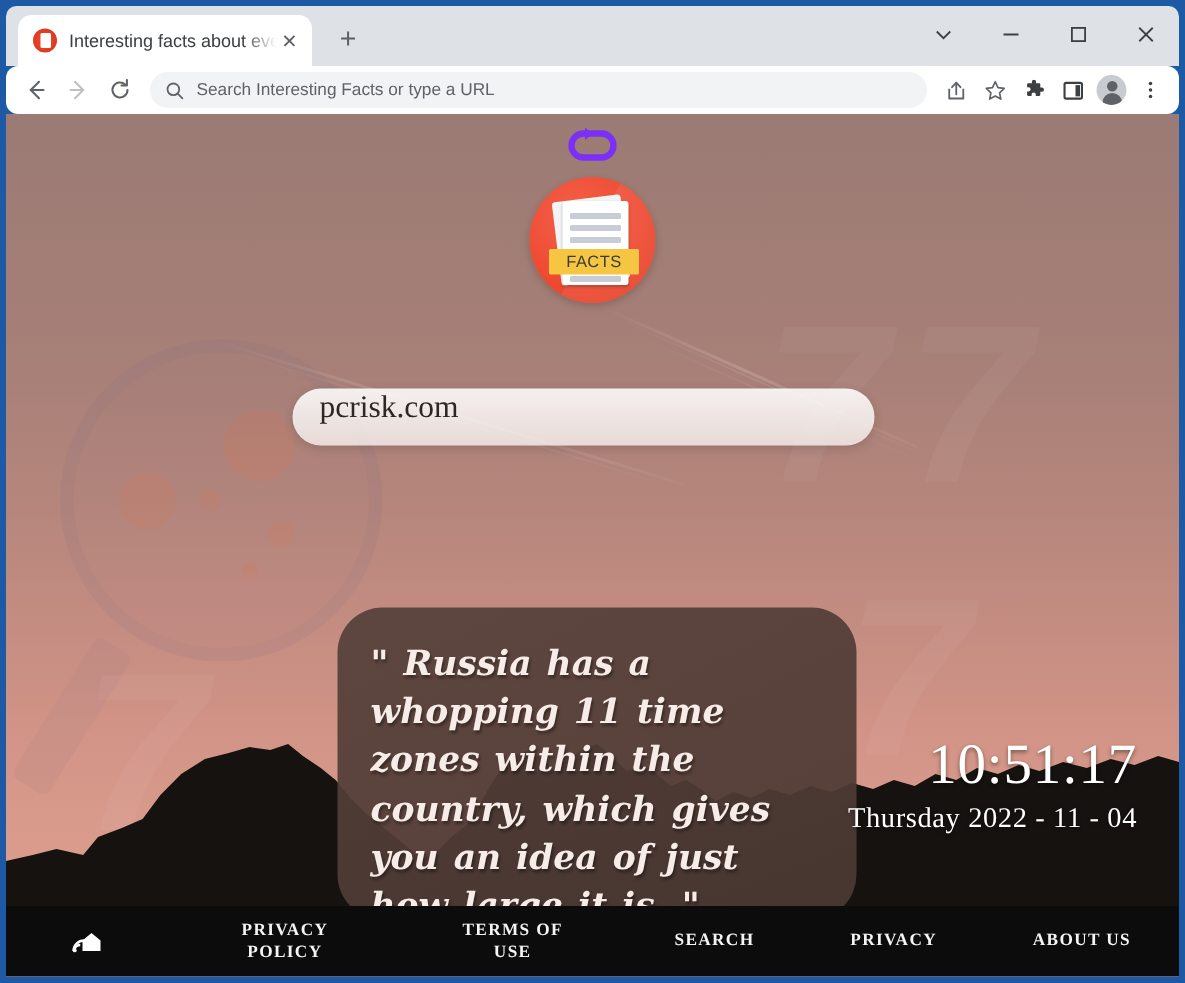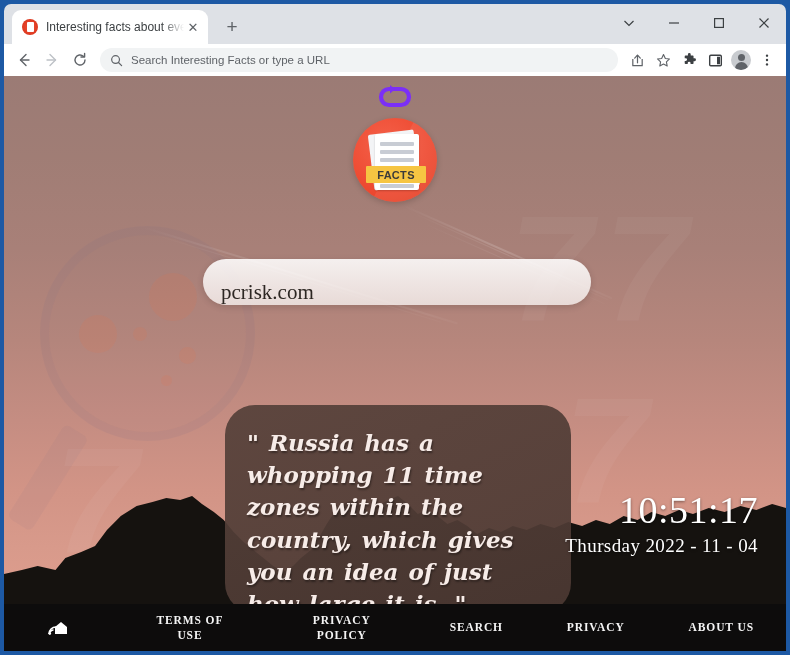--- a/index.html
+++ b/index.html
@@ -71,21 +71,21 @@
     width: 45px; height: 38px;
     display: flex; align-items: center; justify-content: center;
     color: #3c4043;
   }
   .wc-btn svg { display: block; }
 
   
   #toolbar {
     position: absolute; left: 4px; top: 44px; right: 4px; height: 32px;
     background: #ffffff;
-    display: flex; align-items: center; padding: 0 6px;
+    display: flex; align-items: center; padding: 0 6px; border-radius: 8px;
   }
   .nav-btn {
     width: 28px; height: 28px; flex: 0 0 28px;
     display: flex; align-items: center; justify-content: center;
     color: #5f6368; border-radius: 50%;
   }
   .nav-btn.disabled { color: #bdc1c6; }
   #omnibox {
     flex: 1 1 auto; height: 24px; margin: 0 6px;
     background: #f1f3f4; border-radius: 13px;
@@ -190,31 +190,31 @@
   #logo-badge .line {
     position: absolute; height: 4px; background: #c8ccd4; border-radius: 1px;
   }
   #logo-badge .facts-banner {
     position: absolute; left: 13px; top: 48px;
     width: 60px; height: 17px; background: #f6c542;
     display: flex; align-items: center; justify-content: center;
     border-radius: 1px;
   }
   #logo-badge .facts-banner span {
-    font-size: 11px; font-weight: 700; color: #3a3a3a;
+    font-size: 11px; font-weight: 400; color: #3a3a3a;
     letter-spacing: 0.3px; font-family: "Liberation Sans", sans-serif;
   }
 
   
   #search-wrap {
-    position: absolute; left: 199px; top: 183px;
-    width: 388px; height: 46px;
+    position: absolute; left: 191px; top: 183px;
+    width: 388px; height: 38px;
     background: linear-gradient(180deg, rgba(255,255,255,0.88) 0%, rgba(246,240,238,0.80) 100%);
     border-radius: 24px;
-    display: flex; align-items: flex-end;
+    display: flex; align-items: flex-start;
     box-shadow: 0 2px 7px rgba(0,0,0,0.14);
   }
   #search-input-text {
     flex: 1 1 auto; padding-left: 18px;
     font-family: "Liberation Serif", serif;
     font-size: 21px; color: #2d2723;
     white-space: nowrap; overflow: hidden;
   }
   #search-button {
     flex: 0 0 175px; height: 52px;
@@ -455,22 +455,22 @@
     </div>
 
     <div id="footer">
       <svg id="footer-home-icon" viewBox="0 0 20 18">
         <path d="M7 9 L13 4 L19 9 L19 16 L7 16 Z" fill="#ffffff"></path>
         <path d="M1 16 a7 7 0 0 1 7 -7" fill="none" stroke="#ffffff" stroke-width="1.6"></path>
         <path d="M1.5 16 a4 4 0 0 1 4 -4" fill="none" stroke="#ffffff" stroke-width="1.6"></path>
         <circle cx="1.8" cy="15.6" r="1.3" fill="#ffffff"></circle>
       </svg>
       <div id="footer-links">
+        <div class="footer-link">PRIVACY POLICY</div>
         <div class="footer-link">TERMS OF USE</div>
-        <div class="footer-link">PRIVACY POLICY</div>
         <div class="footer-link">SEARCH</div>
         <div class="footer-link">PRIVACY</div>
         <div class="footer-link">ABOUT US</div>
       </div>
     </div>
 
   </div>
 </div>
 
 </body></html>

